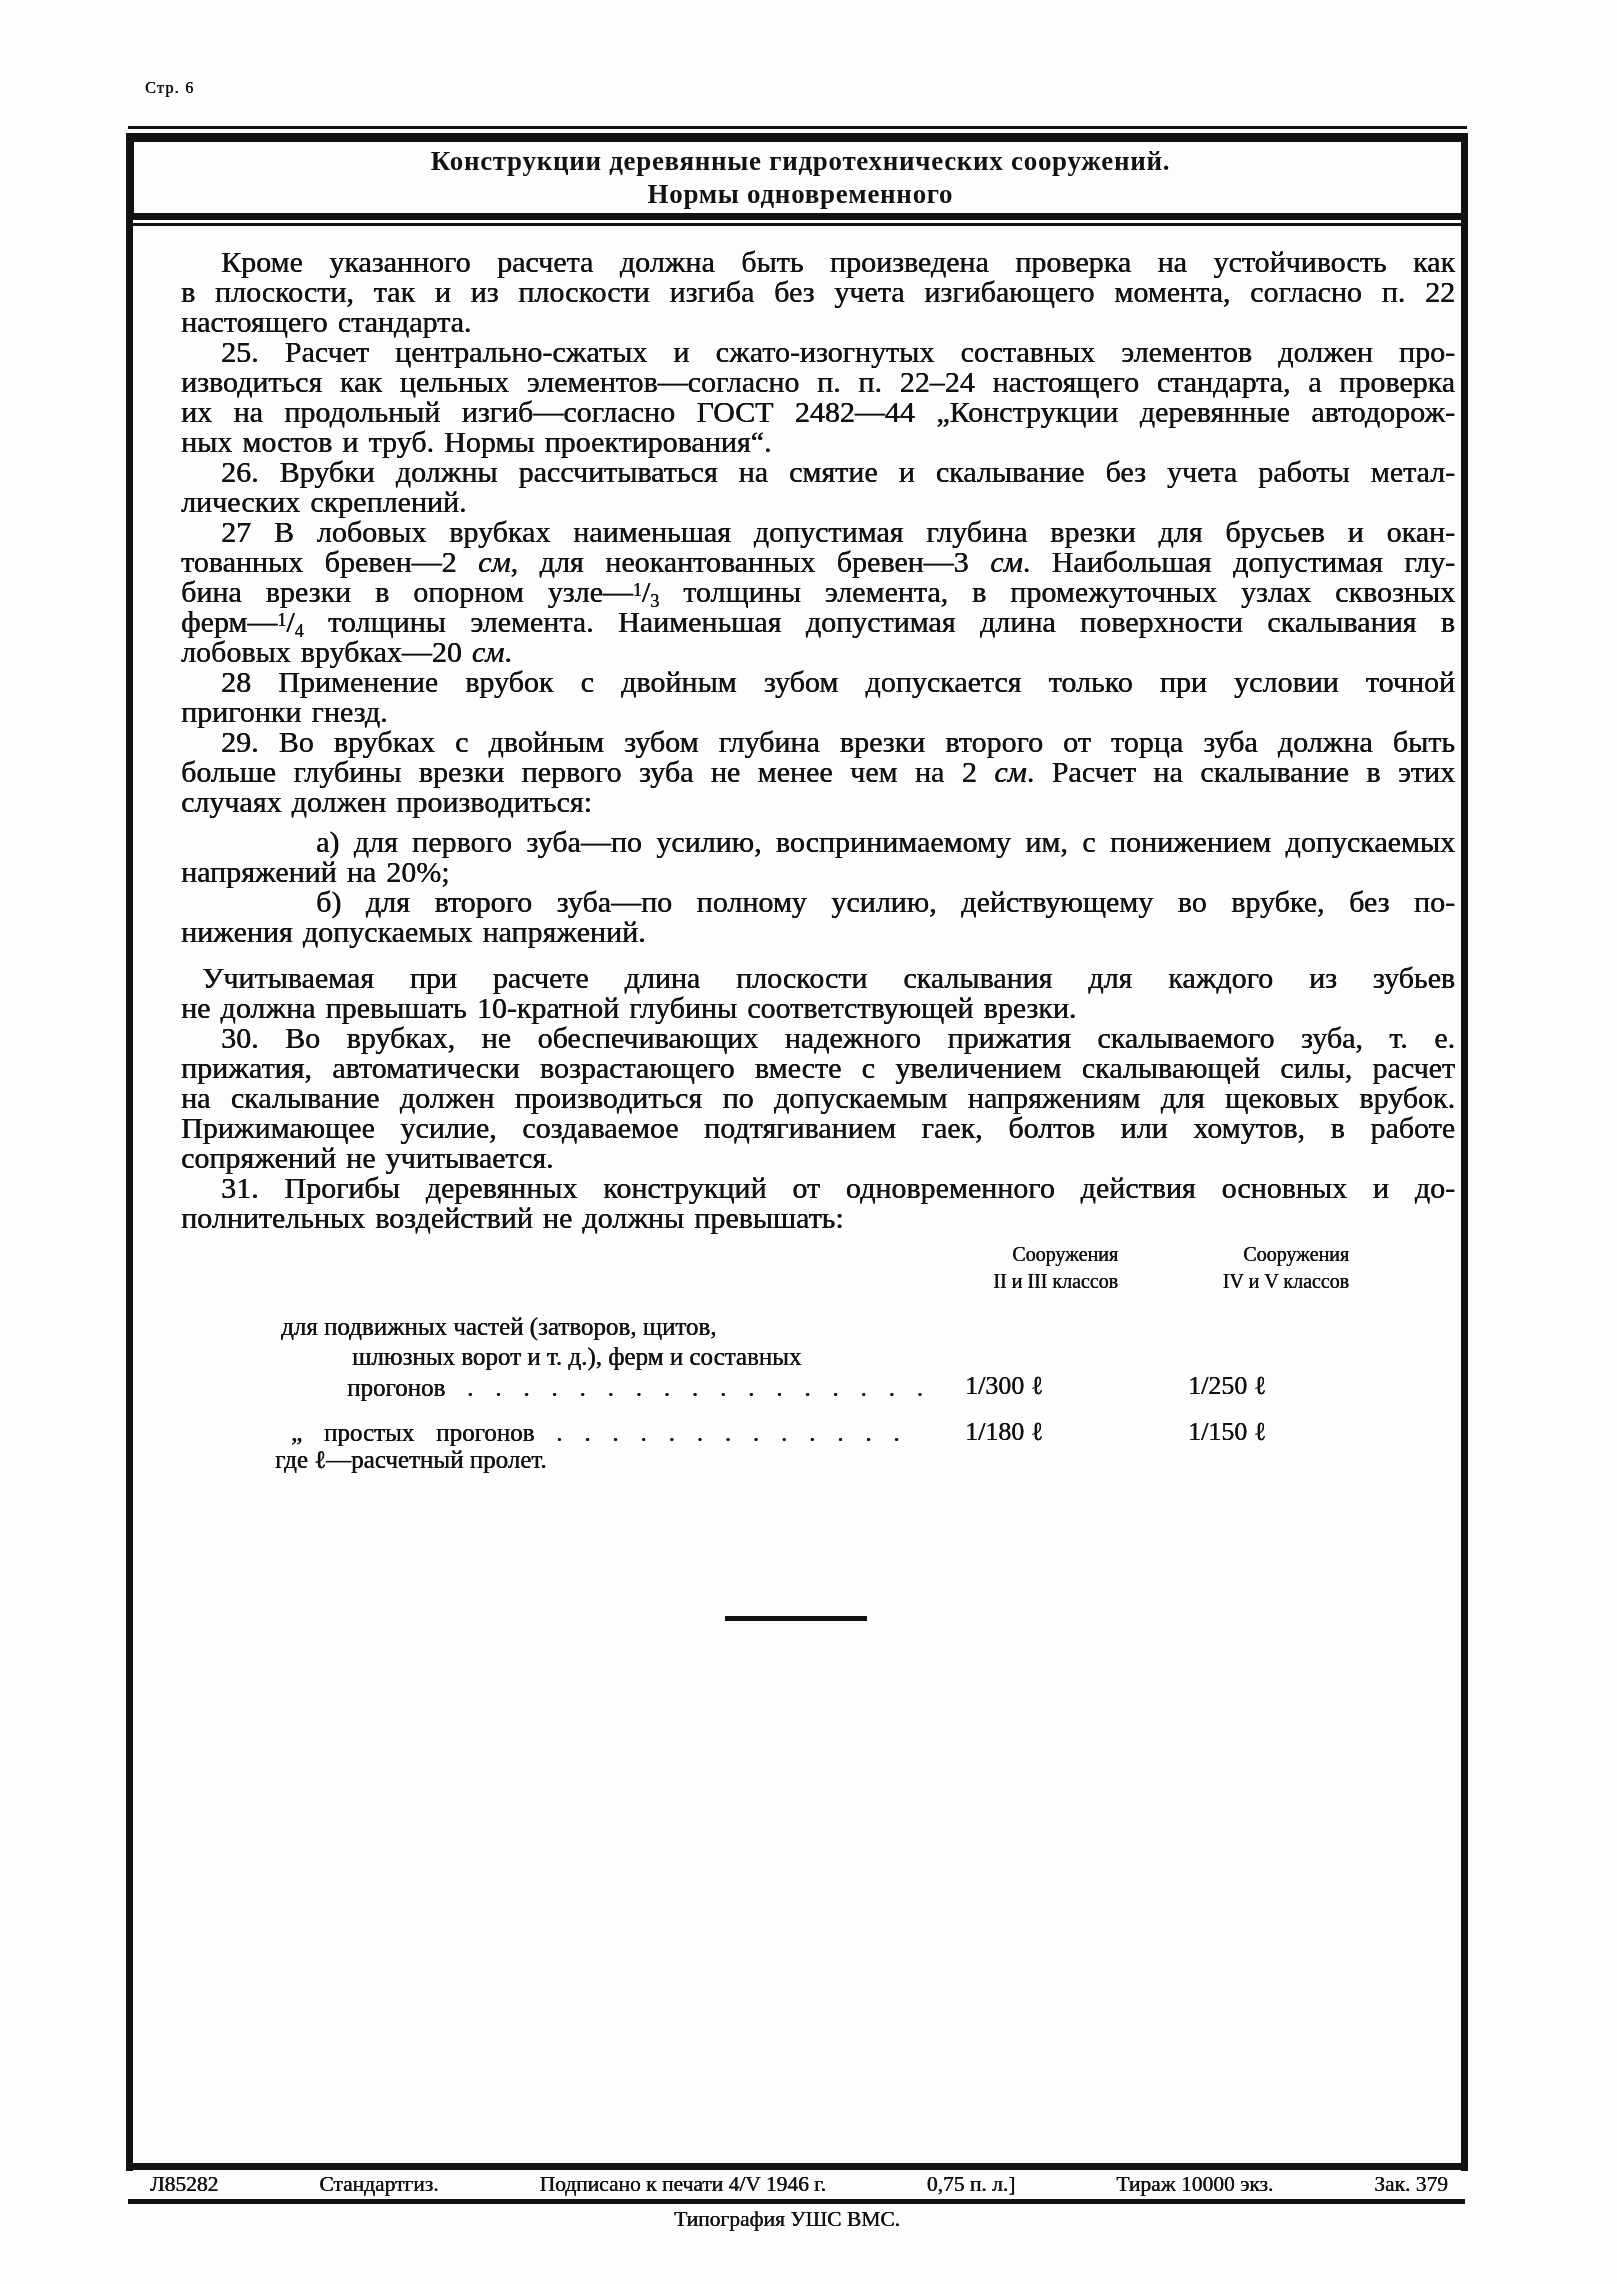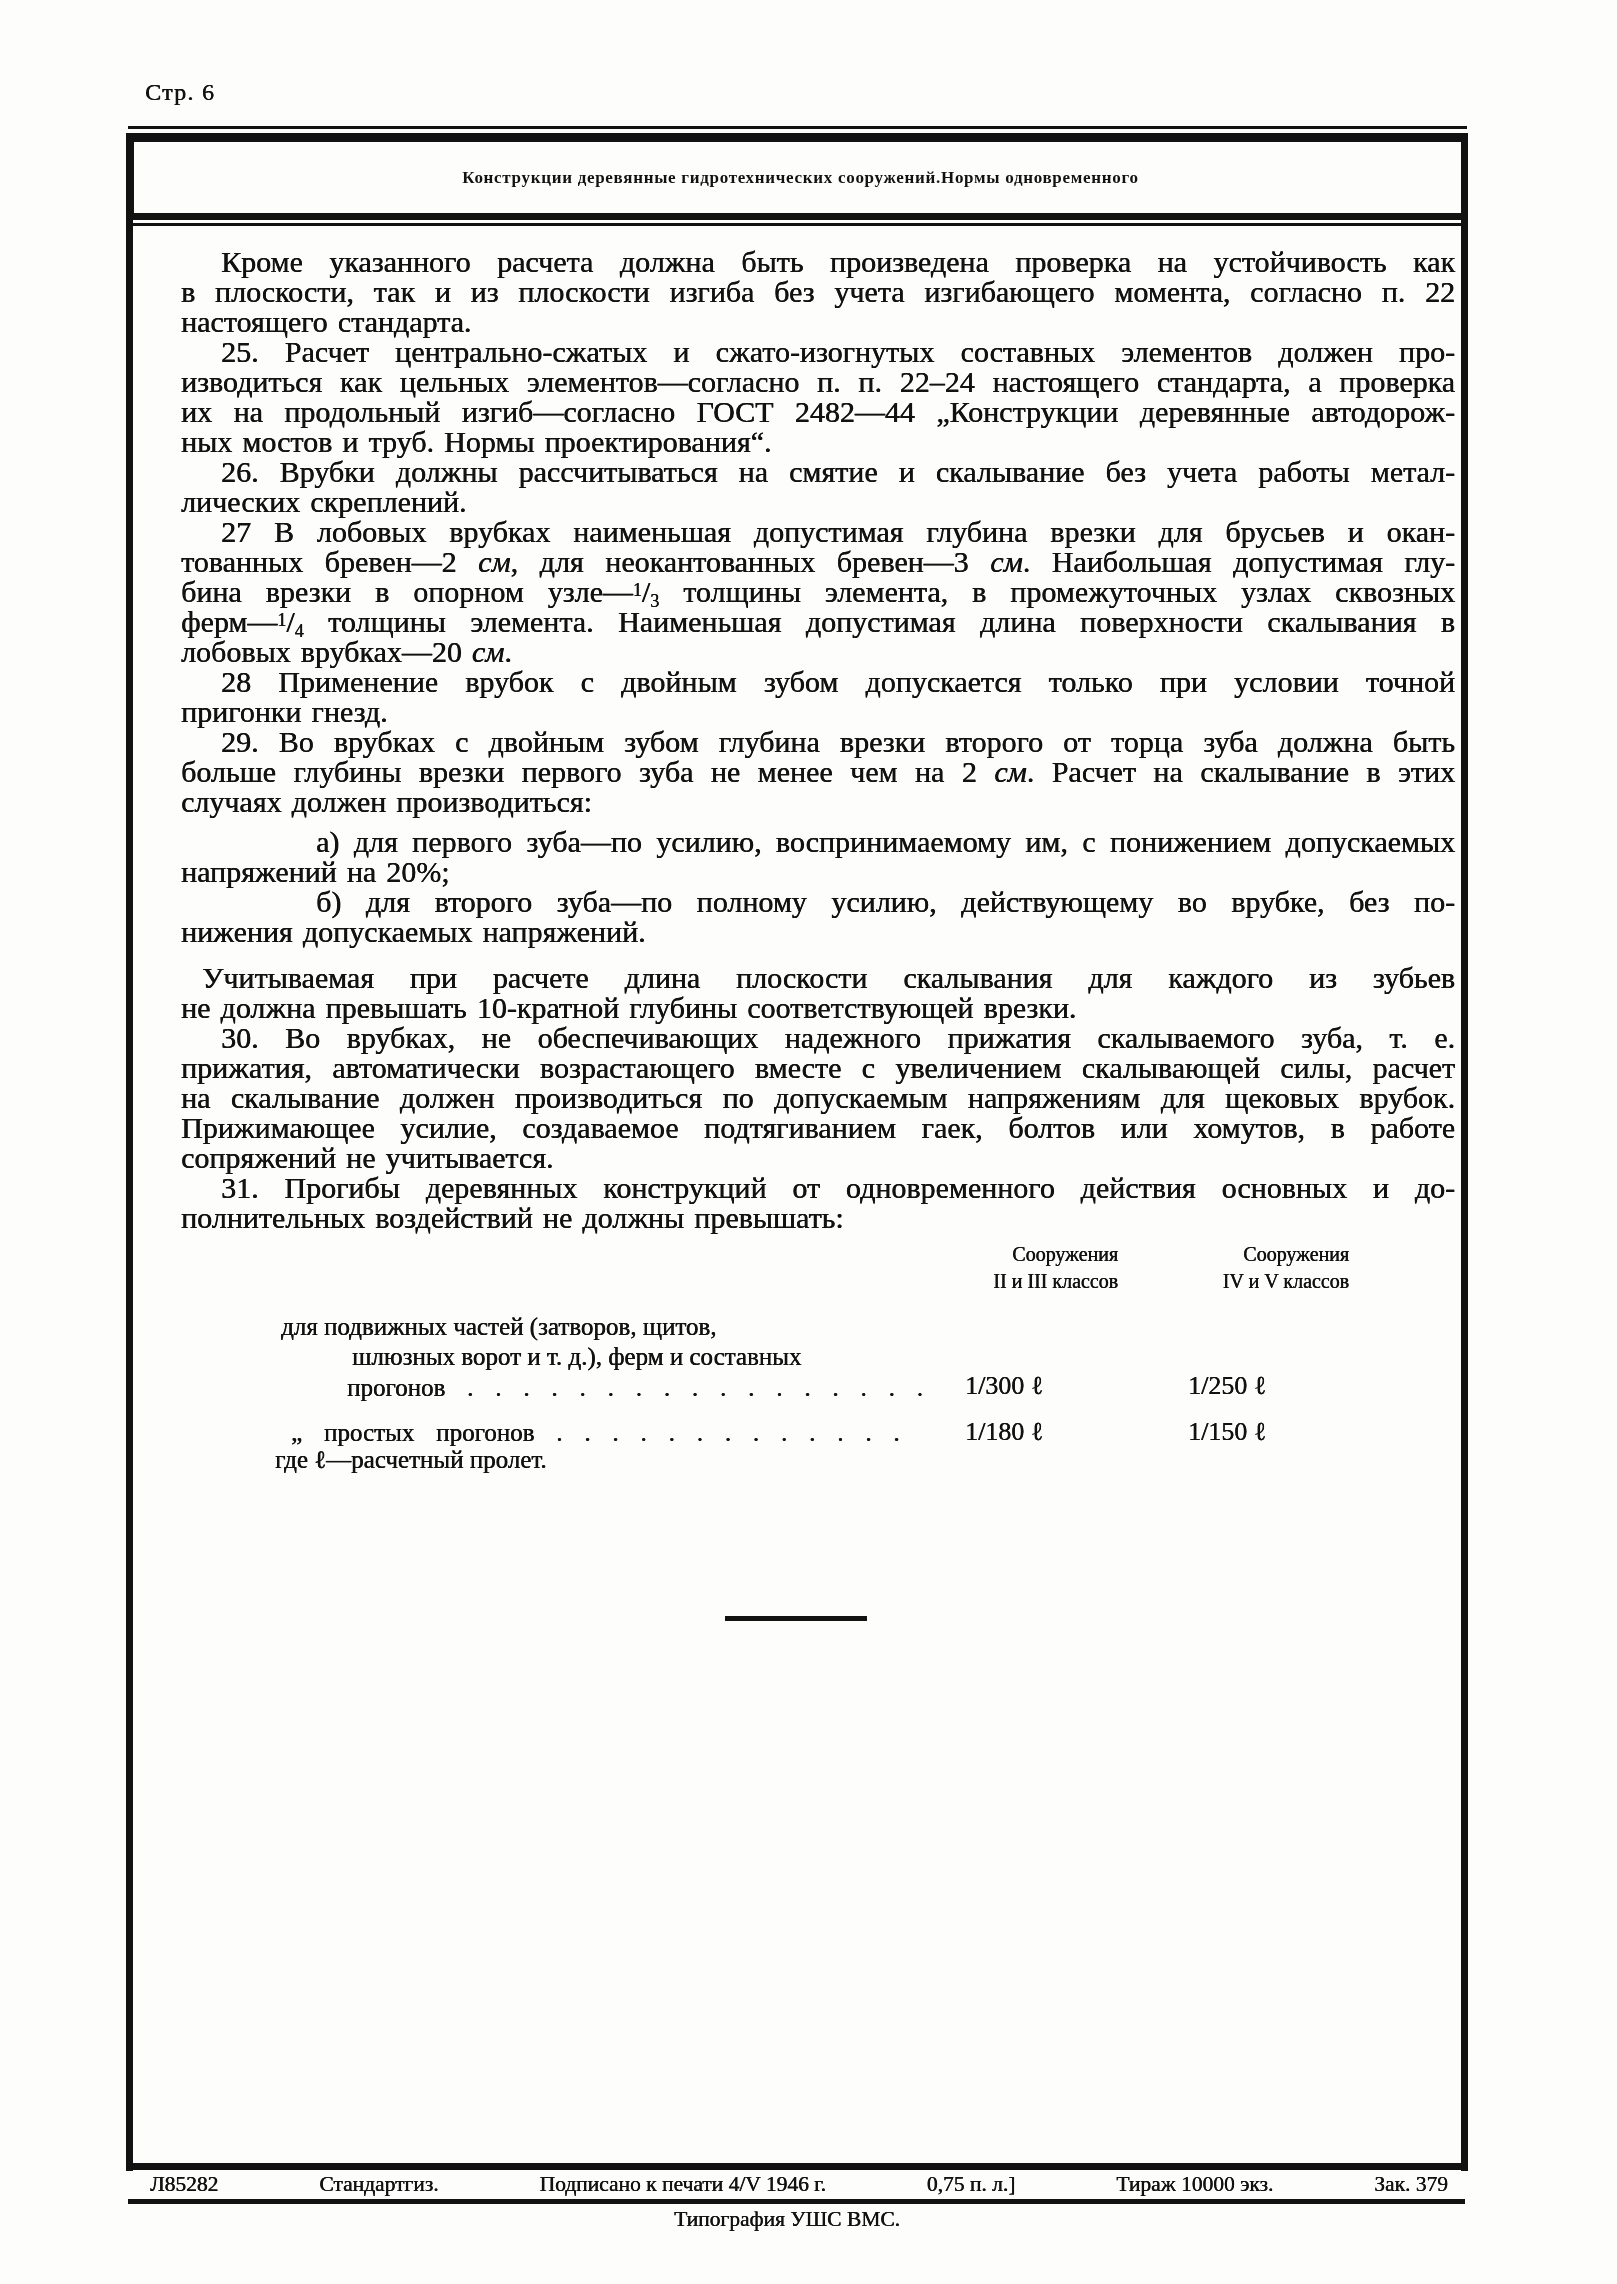--- a/index.html
+++ b/index.html
@@ -10,36 +10,36 @@
     overflow:hidden;
     font-family:"Liberation Serif","DejaVu Serif",serif;
     color:#121212;
   }
   .ink{ text-shadow:0.4px 0 0 currentColor, 0 0.3px 0 rgba(18,18,18,.55); }
   .rule{ position:absolute; background:#121212; }
 
   
   .page-num{
     position:absolute; left:145px; top:79px;
-    font-size:24px; letter-spacing:1.3px;
+    font-size:16px; letter-spacing:1.3px;
   }
 
   
   .header-box{
     position:absolute; left:128px; top:142px; width:1339px; height:71px;
     display:flex; align-items:stretch;
   }
   .header-left{
     width:378px; display:flex; align-items:center; justify-content:center;
     font-size:30px; letter-spacing:2px; white-space:nowrap;
   }
   .header-sep{ width:5.9px; background:#121212; }
   .header-right{
-    flex:1; display:flex; flex-direction:row; align-items:center; justify-content:center;
-    font-size:17px; font-weight:bold; line-height:33px; letter-spacing:0.7px; text-align:center;
+    flex:1; display:flex; flex-direction:column; align-items:center; justify-content:center;
+    font-size:27px; font-weight:bold; line-height:33px; letter-spacing:0.7px; text-align:center;
   }
 
   
   .body-text{
     position:absolute; left:181px; top:247px; width:1274px;
     font-size:30px; line-height:30px; text-align:justify;
     word-spacing:2.6px;
     font-family:Liberation Serif, serif;
   }
   .para{ margin:0; }

